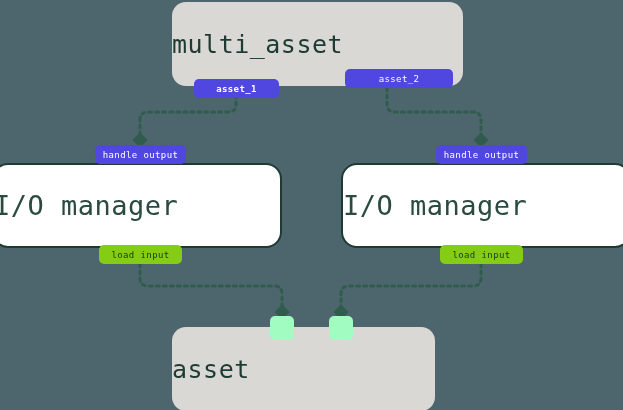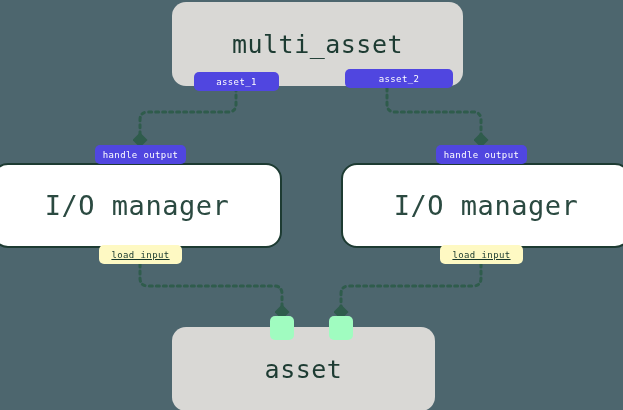--- a/index.html
+++ b/index.html
@@ -22,21 +22,20 @@
     height: 410px;
     pointer-events: none;
   }
 
   
   .node {
     position: absolute;
     box-sizing: border-box;
     display: flex;
     align-items: center;
-    justify-content: center;
   }
   .node-asset-group {
     background: #d9d8d5;
     border-radius: 14px;
   }
   .node-asset-group .node-title {
     color: #1d3b32;
     font-size: 25px;
     letter-spacing: 0.5px;
   }
@@ -68,23 +67,22 @@
     letter-spacing: 0.4px;
     height: 19px;
     padding: 0 10px;
     user-select: none;
   }
   .badge-out {
     background: #5046e0;
     color: #ffffff;
   }
   .badge-in {
-    background: #fef9c3;
+    background: #84cc16;
     color: #17372c;
-    text-decoration: underline;
   }
   .badge-square {
     width: 24px;
     height: 24px;
     padding: 0;
     border-radius: 5px;
     background: #a0fcc0;
   }
 </style>
 </head>
@@ -105,21 +103,21 @@
 
     <path d="M140,264 L140,278 Q140,286 148,286 L274,286 Q282,286 282,294 L282,312" fill="none" stroke="#2f5c4c" stroke-width="3" stroke-dasharray="3 4" stroke-linecap="round" marker-end="url(#diamond)"></path>
 
     <path d="M481,264 L481,278 Q481,286 473,286 L349,286 Q341,286 341,294 L341,312" fill="none" stroke="#2f5c4c" stroke-width="3" stroke-dasharray="3 4" stroke-linecap="round" marker-end="url(#diamond)"></path>
   </svg>
 
   <div class="node node-asset-group" style="left:172px; top:2px; width:291px; height:84px;">
     <span class="node-title">multi_asset</span>
   </div>
 
-  <div class="badge badge-out" style="left:194px; top:72px; width:85px;">
+  <div class="badge badge-out" style="left:194px; top:79px; width:85px;font-weight:bold;">
     <span>asset_1</span>
   </div>
 
   <div class="badge badge-out" style="left:345px; top:69px; width:108px;">
     <span>asset_2</span>
   </div>
 
   <div class="node node-iom" style="left:-8px; top:163px; width:290px; height:85px;">
     <span class="node-title">I/O manager</span>
   </div>

